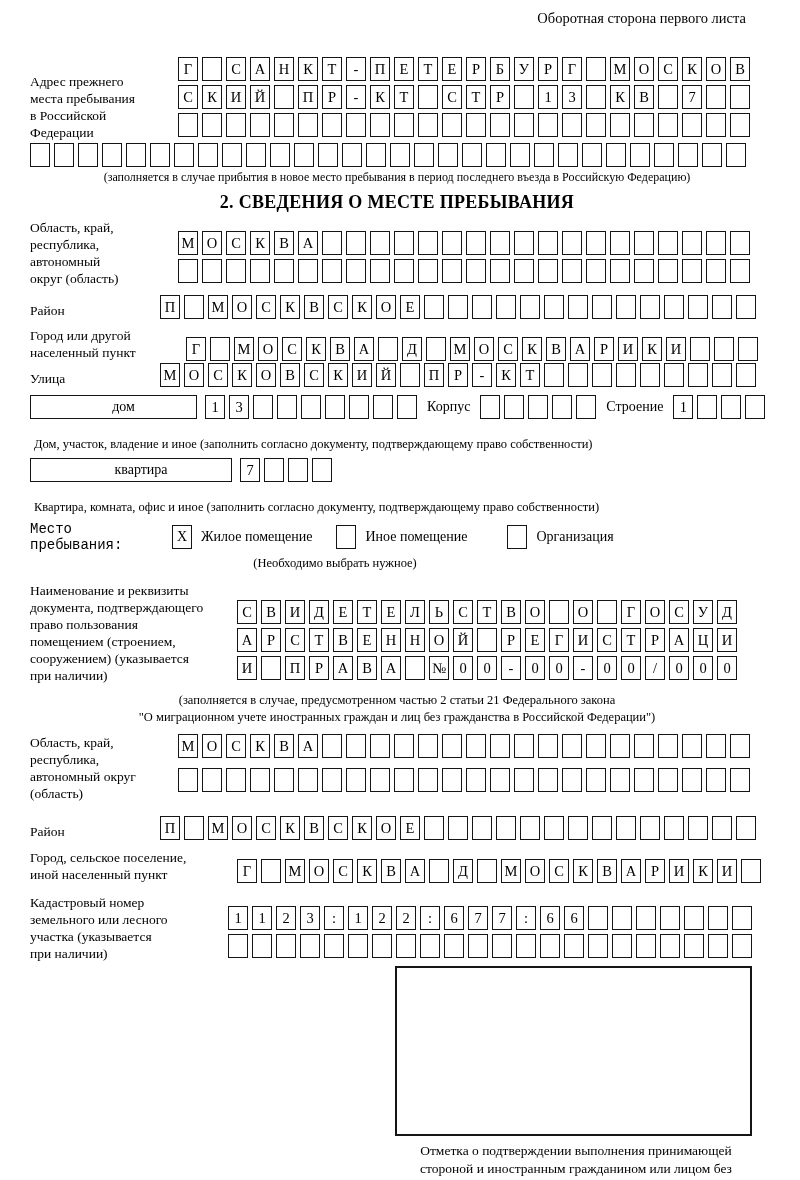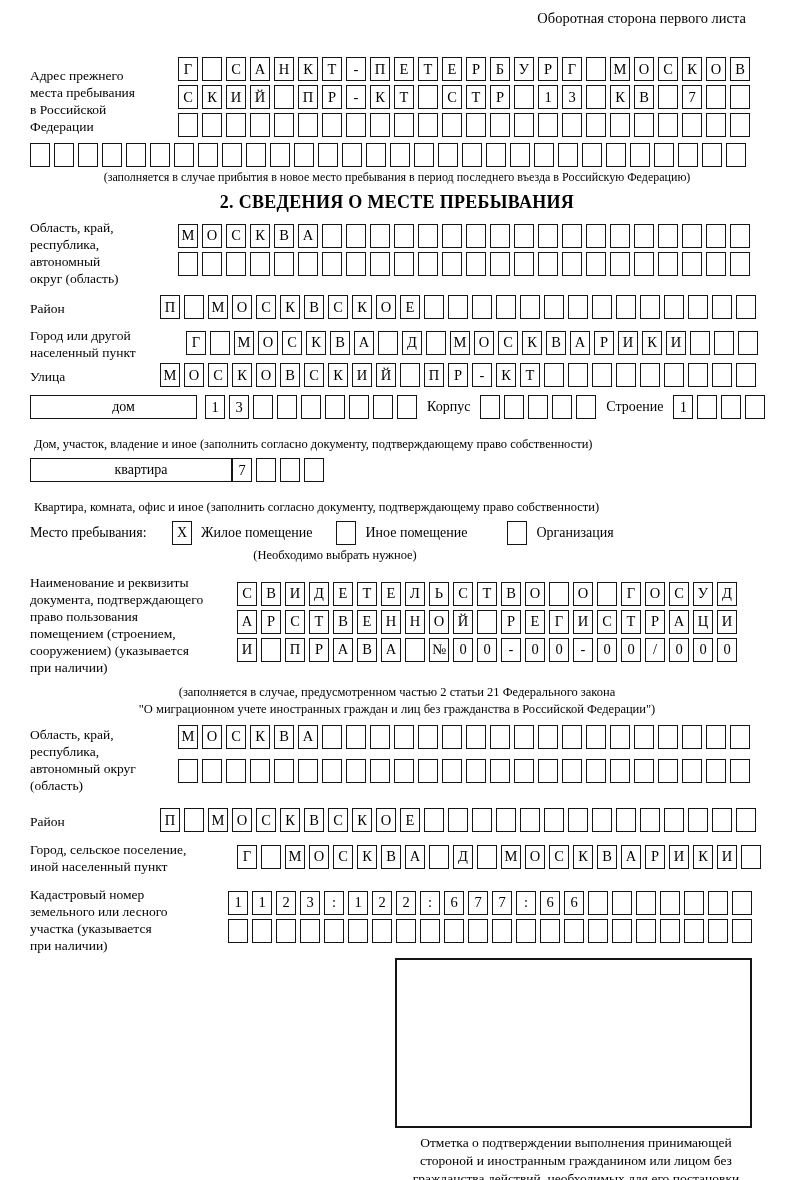--- a/index.html
+++ b/index.html
@@ -4,21 +4,21 @@
 <style>
   html,body { margin:0; padding:0; }
   body {
     width:800px; height:1180px; background:#ffffff; color:#000;
     font-family:"Liberation Serif", serif; overflow:hidden;
   }
   .page { padding:10px 36px 0 30px; box-sizing:border-box; }
 
   .header-note { text-align:right; font-size:14.5px; padding-right:18px; }
 
-  .form-row { display:flex; align-items:center; }
+  .form-row { display:flex; align-items:flex-end; }
   .row-label {
     flex-shrink:0; font-size:13.5px; line-height:17px;
     white-space:pre-line; padding-top:3px;
   }
   .w148{width:148px} .w130{width:130px} .w156{width:156px}
   .w207{width:207px} .w198{width:198px}
 
   .cellrow { display:flex; gap:4px; flex-shrink:0; }
   .cell {
     width:20px; height:24px; box-sizing:border-box; flex-shrink:0;
@@ -37,25 +37,25 @@
     text-align:center; font-weight:bold; font-size:18px;
     letter-spacing:.3px; line-height:18px;
   }
 
   .house-row { display:flex; align-items:flex-start; }
   .labelbox {
     border:1.5px solid #151515; height:24px; box-sizing:border-box; flex-shrink:0;
     display:flex; align-items:center; justify-content:center; font-size:14px;padding-left:20px;
   }
   .housebox { width:167px; margin-right:8px; }
-  .aptbox   { width:202px; margin-right:0; }
+  .aptbox   { width:202px; margin-right:8px; }
   .inline-label { font-size:14px; line-height:24px; padding:0 10px; flex-shrink:0; }
 
   .stay-row { display:flex; align-items:center; font-size:14px; }
-  .stay-label { width:142px; flex-shrink:0; }
+  .stay-label { width:142px; flex-shrink:0;font-family:Liberation Mono, monospace; }
   .checkbox {
     width:20px; height:24px; box-sizing:border-box; flex-shrink:0;
     border:1.5px solid #151515;
     display:flex; align-items:center; justify-content:center; font-size:14px;
   }
   .opt-label { padding-left:9px; }
   .gap24 { margin-left:24px; } .gap40 { margin-left:40px; }
   .stay-cap { margin-left:170px; width:270px; text-align:center; font-size:12.5px; margin-top:3px; }
 
   .fact-cap { font-size:12.5px; line-height:17px; text-align:center; }

